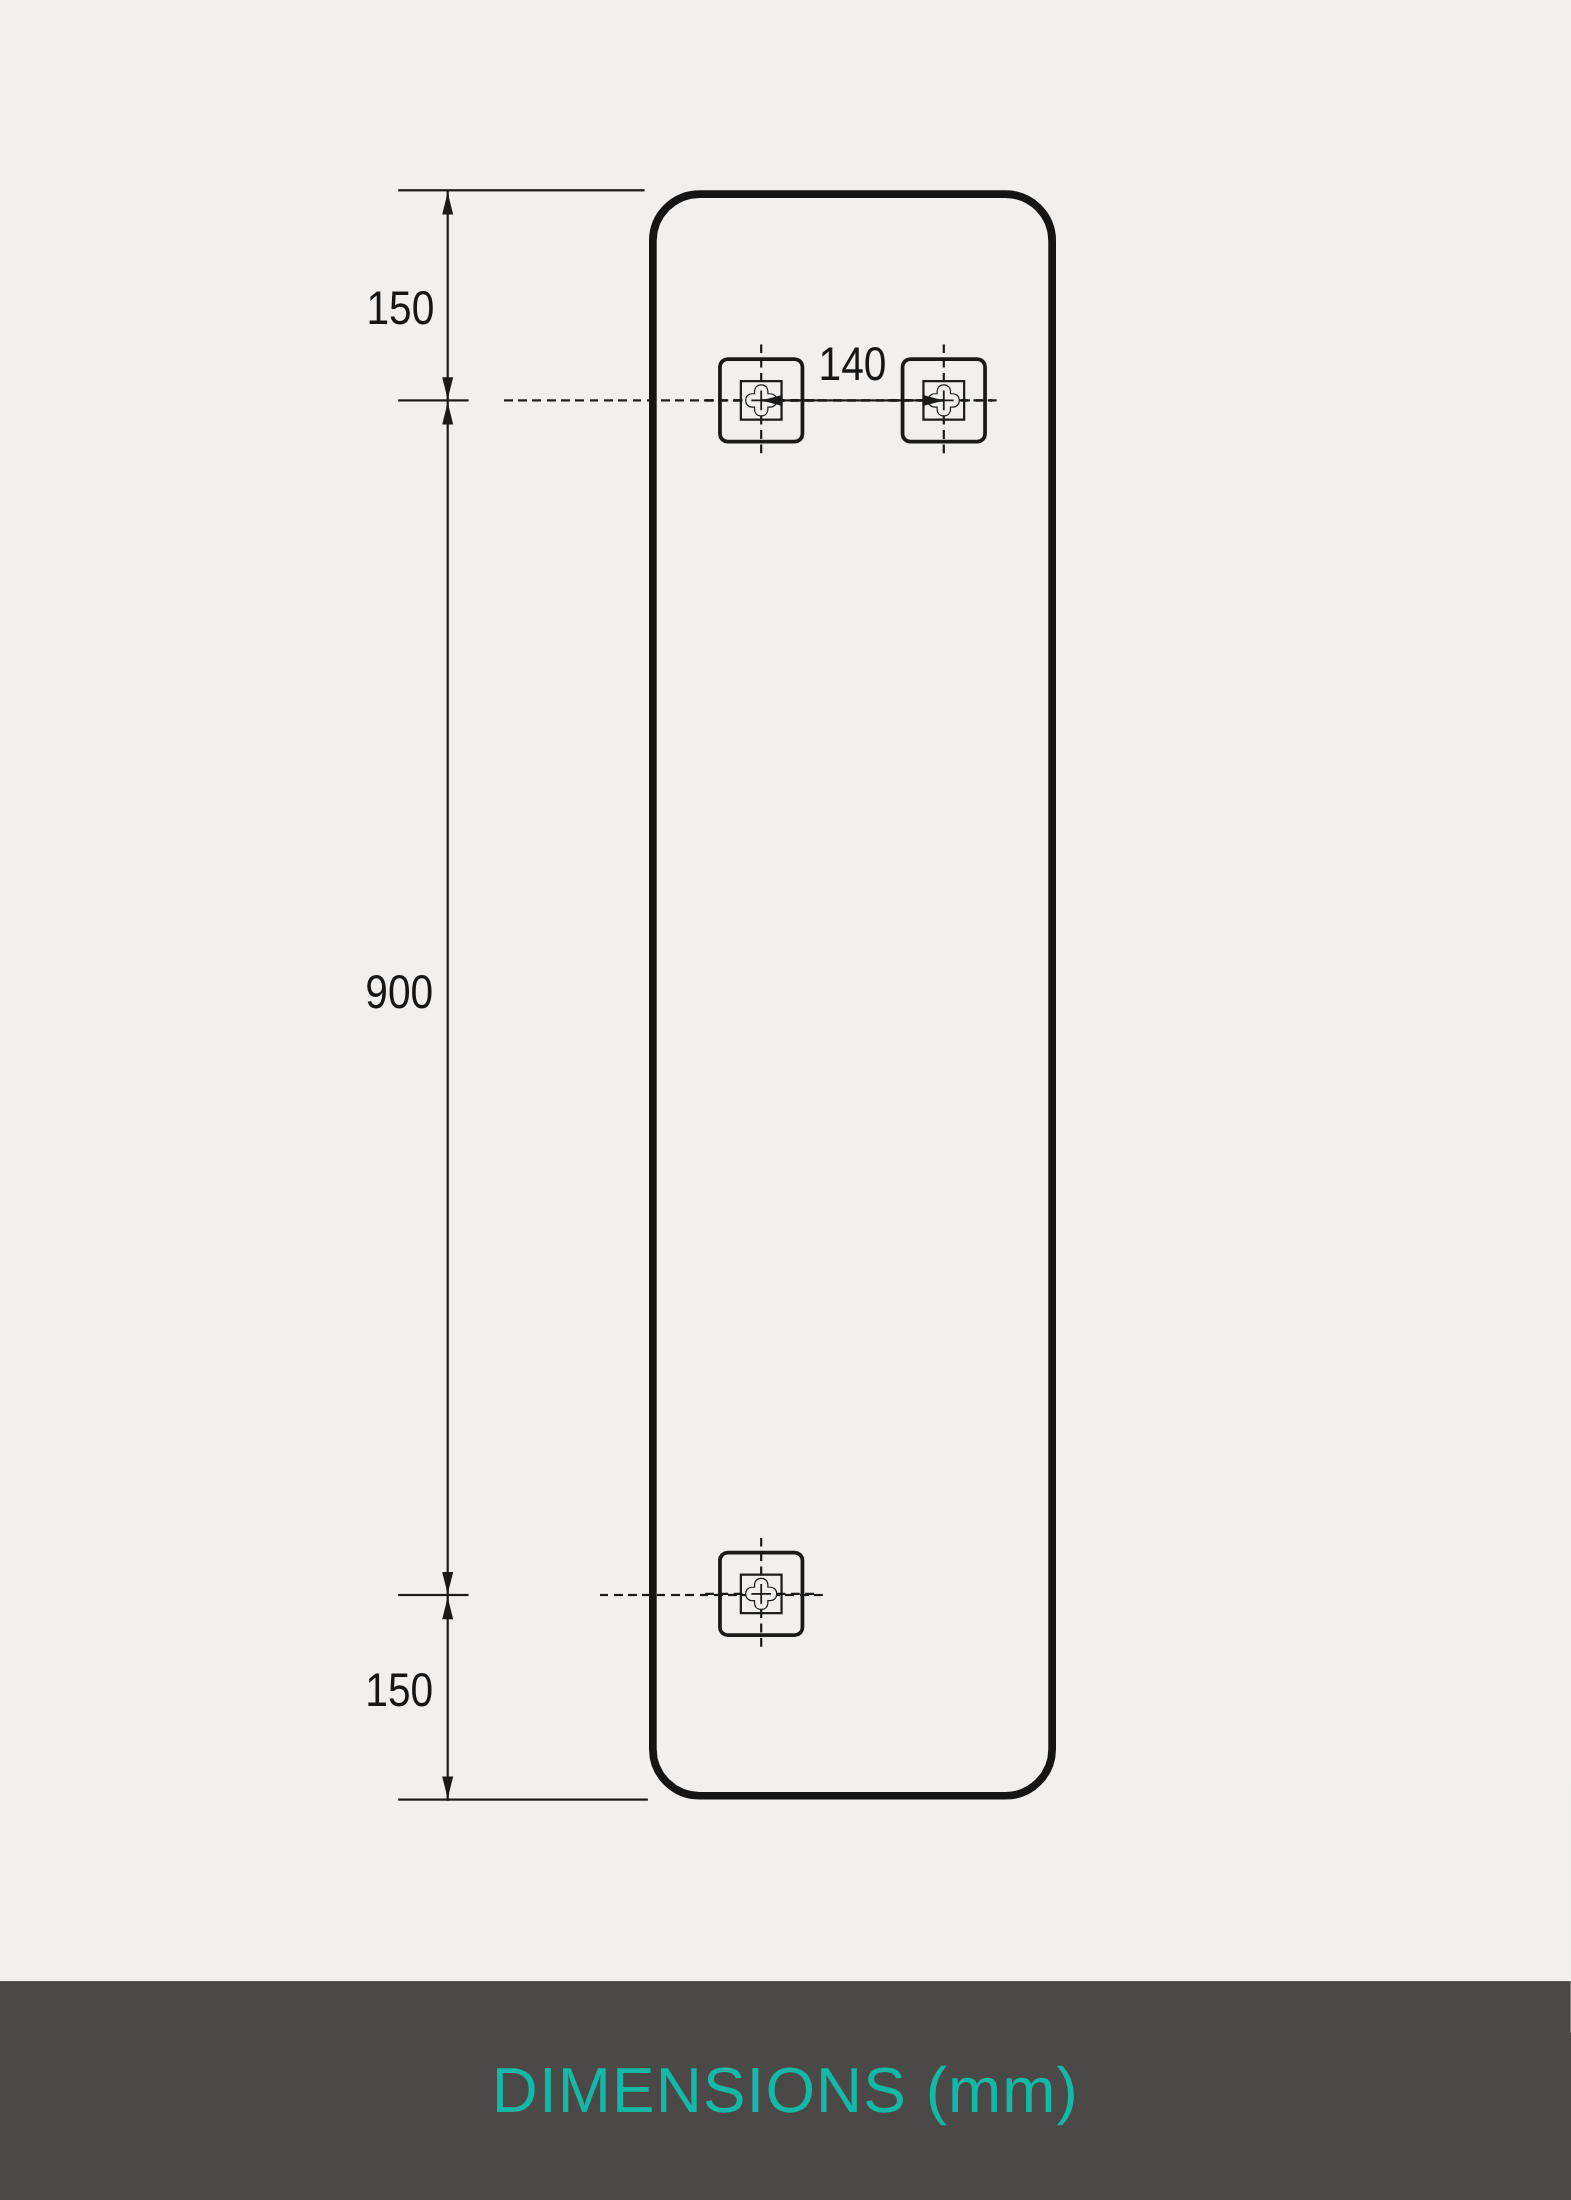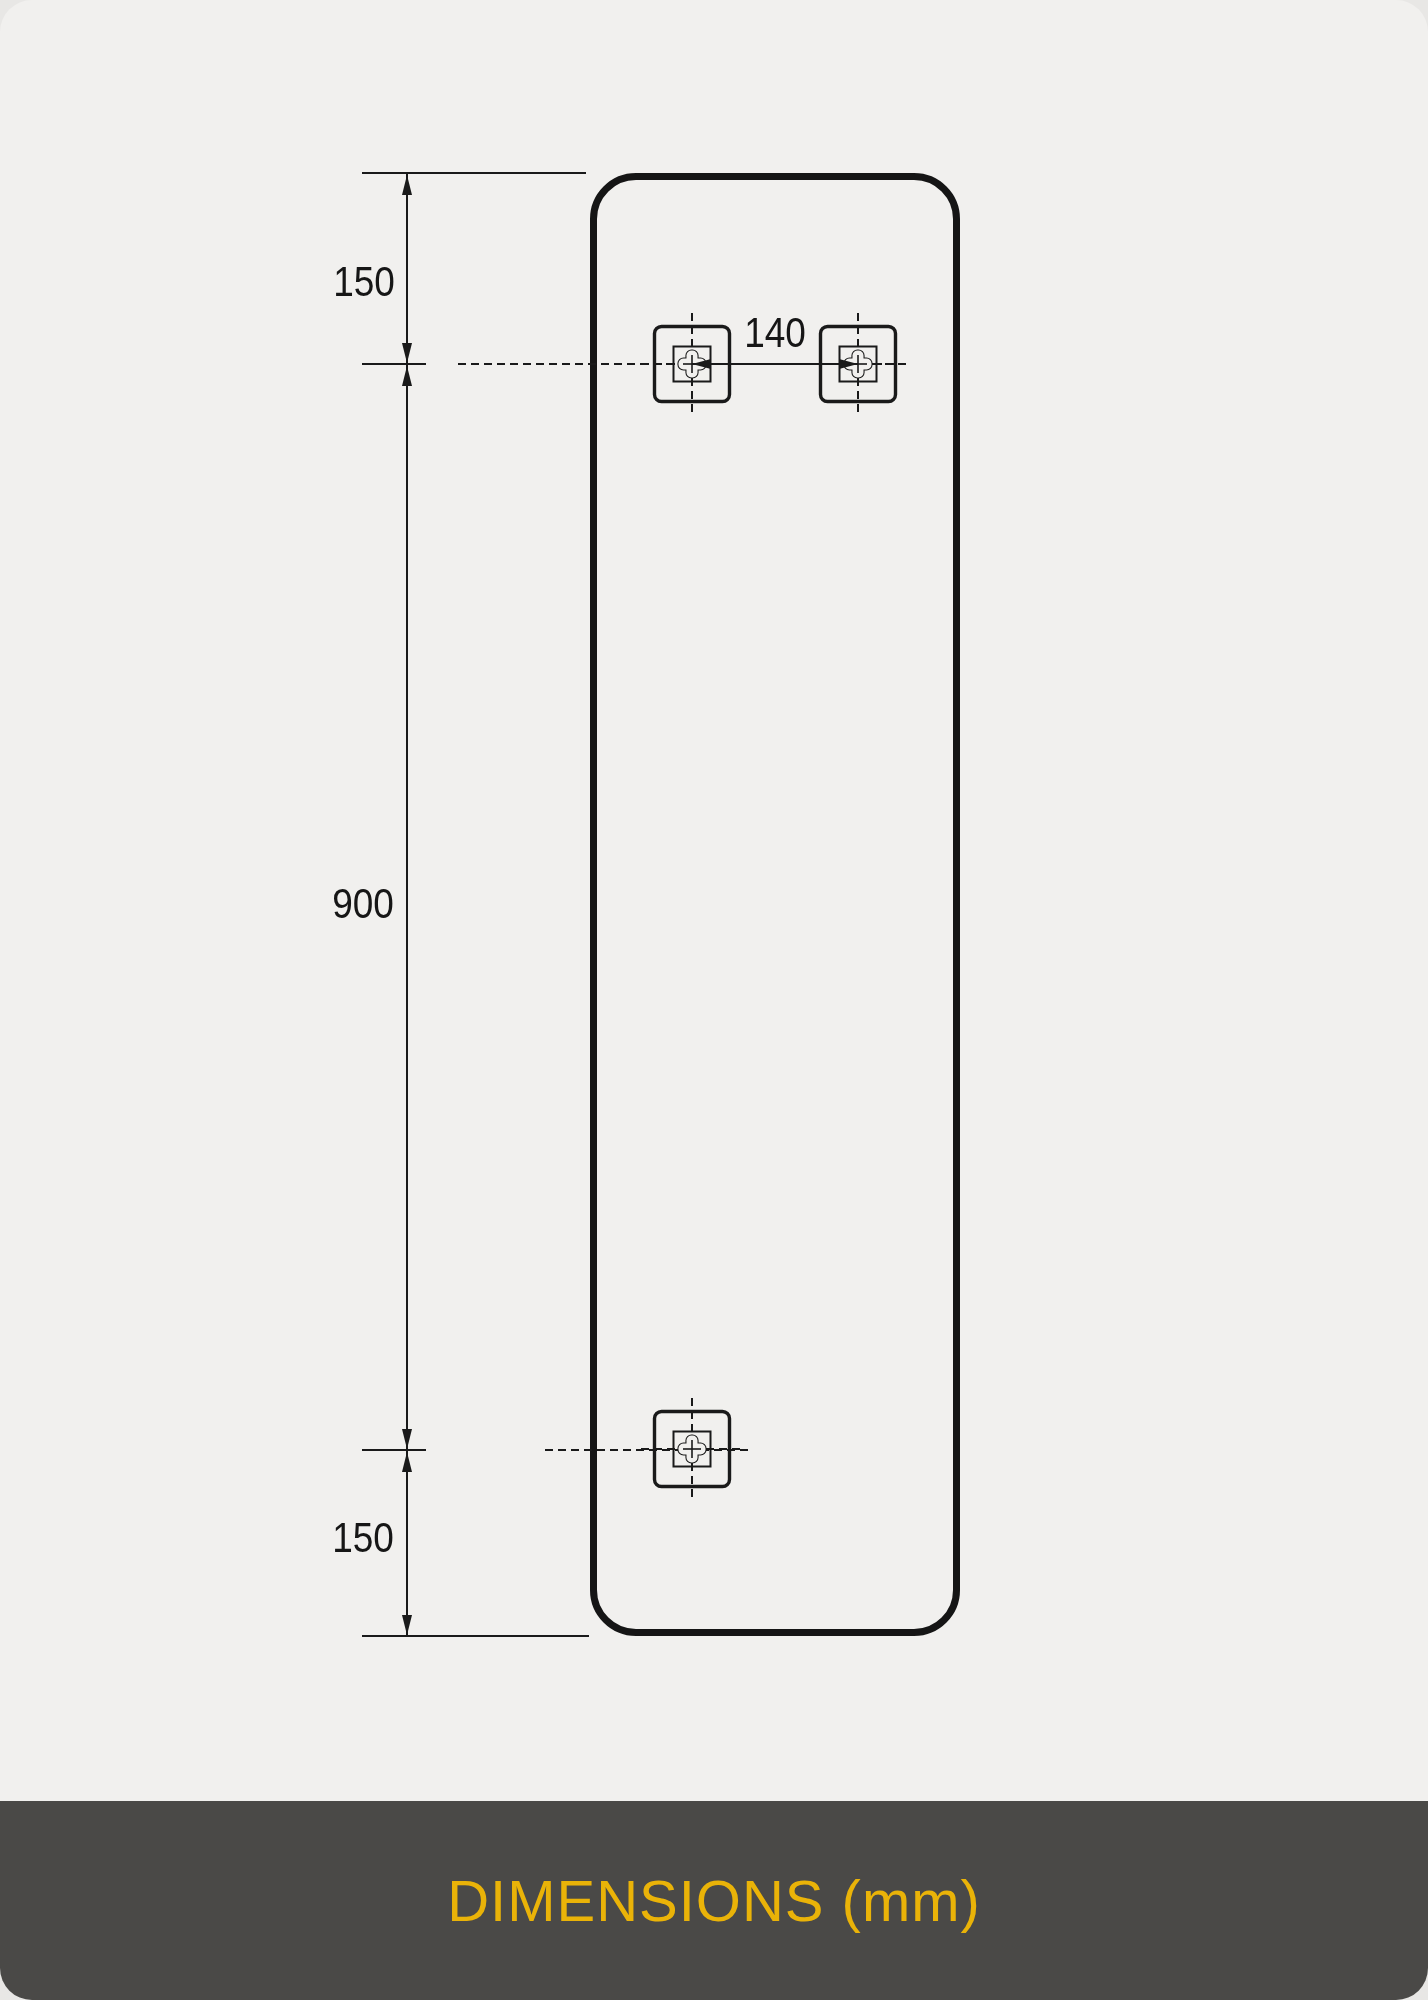--- a/index.html
+++ b/index.html
@@ -34,21 +34,21 @@
   .bracket{position:absolute;width:102px;height:102px;z-index:3;}
 
   
   .footer{position:absolute;left:0;top:1801px;width:1428px;height:199px;background:#4a4947;
     display:flex;align-items:center;justify-content:center;z-index:6;}
   .footer-text{color:#f2f1ee;font-size:58px;font-weight:400;letter-spacing:1px;white-space:nowrap;}
 </style>
 </head>
 <body>
 
-<div id="stage" style="background-color: rgb(241, 240, 238); border-radius: 32px;">
+<div id="stage" style="background-color: rgb(241, 240, 238);">
 
   <div class="panel"></div>
 
   <div class="line z2" style="left:406px;top:173px;width:2px;height:1464px;"></div>
   <div class="line z2" style="left:362px;top:172px;width:224px;height:2px;"></div>
   <div class="line z2" style="left:362px;top:363px;width:64px;height:2px;"></div>
   <div class="line z2" style="left:362px;top:1449px;width:64px;height:2px;"></div>
   <div class="line z2" style="left:362px;top:1635px;width:227px;height:2px;"></div>
 
   <div class="arr arr-up" style="left:402px;top:175px;"></div>
@@ -91,16 +91,16 @@
   <div class="line z4" style="left:692px;top:363px;width:166px;height:2px;"></div>
   <div class="arr arr-left" style="left:692px;top:359px;"></div>
   <div class="arr arr-right" style="left:839px;top:359px;"></div>
 
   <div class="dim-label" style="left:364px;top:281px;">150</div>
   <div class="dim-label" style="left:363px;top:903px;">900</div>
   <div class="dim-label" style="left:363px;top:1537px;">150</div>
   <div class="dim-label" style="left:775px;top:332px;">140</div>
 
   <div class="footer" style="background-color: rgb(74, 73, 71);">
-    <span class="footer-text" style="color: #eab308;">DIMENSIONS (mm)</span>
+    <span class="footer-text" style="color: #14b8a6;">DIMENSIONS (mm)</span>
   </div>
 
 </div>
 
 </body></html>

